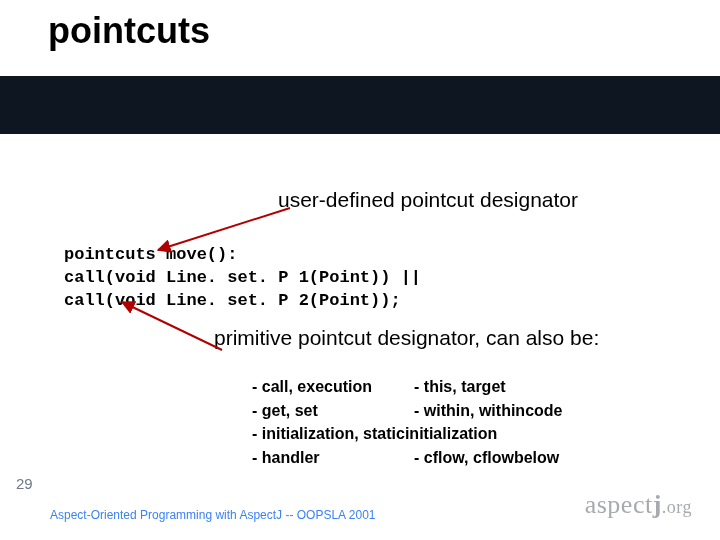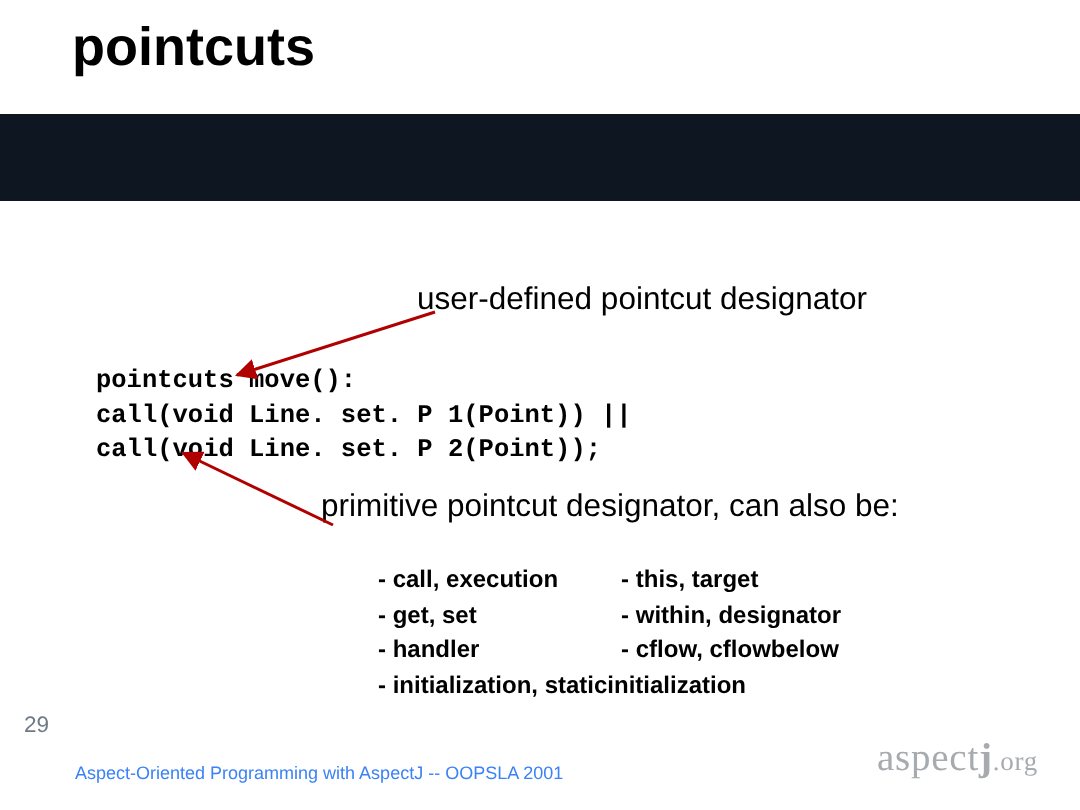--- a/index.html
+++ b/index.html
@@ -44,28 +44,28 @@
 
   <div class="bullets">
     <table>
       <tbody>
           <tr>
         <td>- call, execution</td>
         <td>- this, target</td>
       </tr>
       <tr>
         <td>- get, set</td>
-        <td>- within, designator</td>
+        <td>- within, withincode</td>
+      </tr>
+      <tr>
+        <td colspan="2">- initialization, staticinitialization</td>
       </tr>
       <tr>
         <td>- handler</td>
         <td>- cflow, cflowbelow</td>
-      </tr>
-      <tr>
-        <td colspan="2">- initialization, staticinitialization</td>
       </tr>
     </tbody>
       </table>
   </div>
 
   <svg class="arrow-svg" viewBox="0 0 720 540">
     <defs>
       <marker id="ah" viewBox="0 0 10 10" refX="9" refY="5" markerWidth="7" markerHeight="7" orient="auto-start-reverse">
         <path d="M 0 0 L 10 5 L 0 10 z" fill="#b00000"></path>
       </marker>

